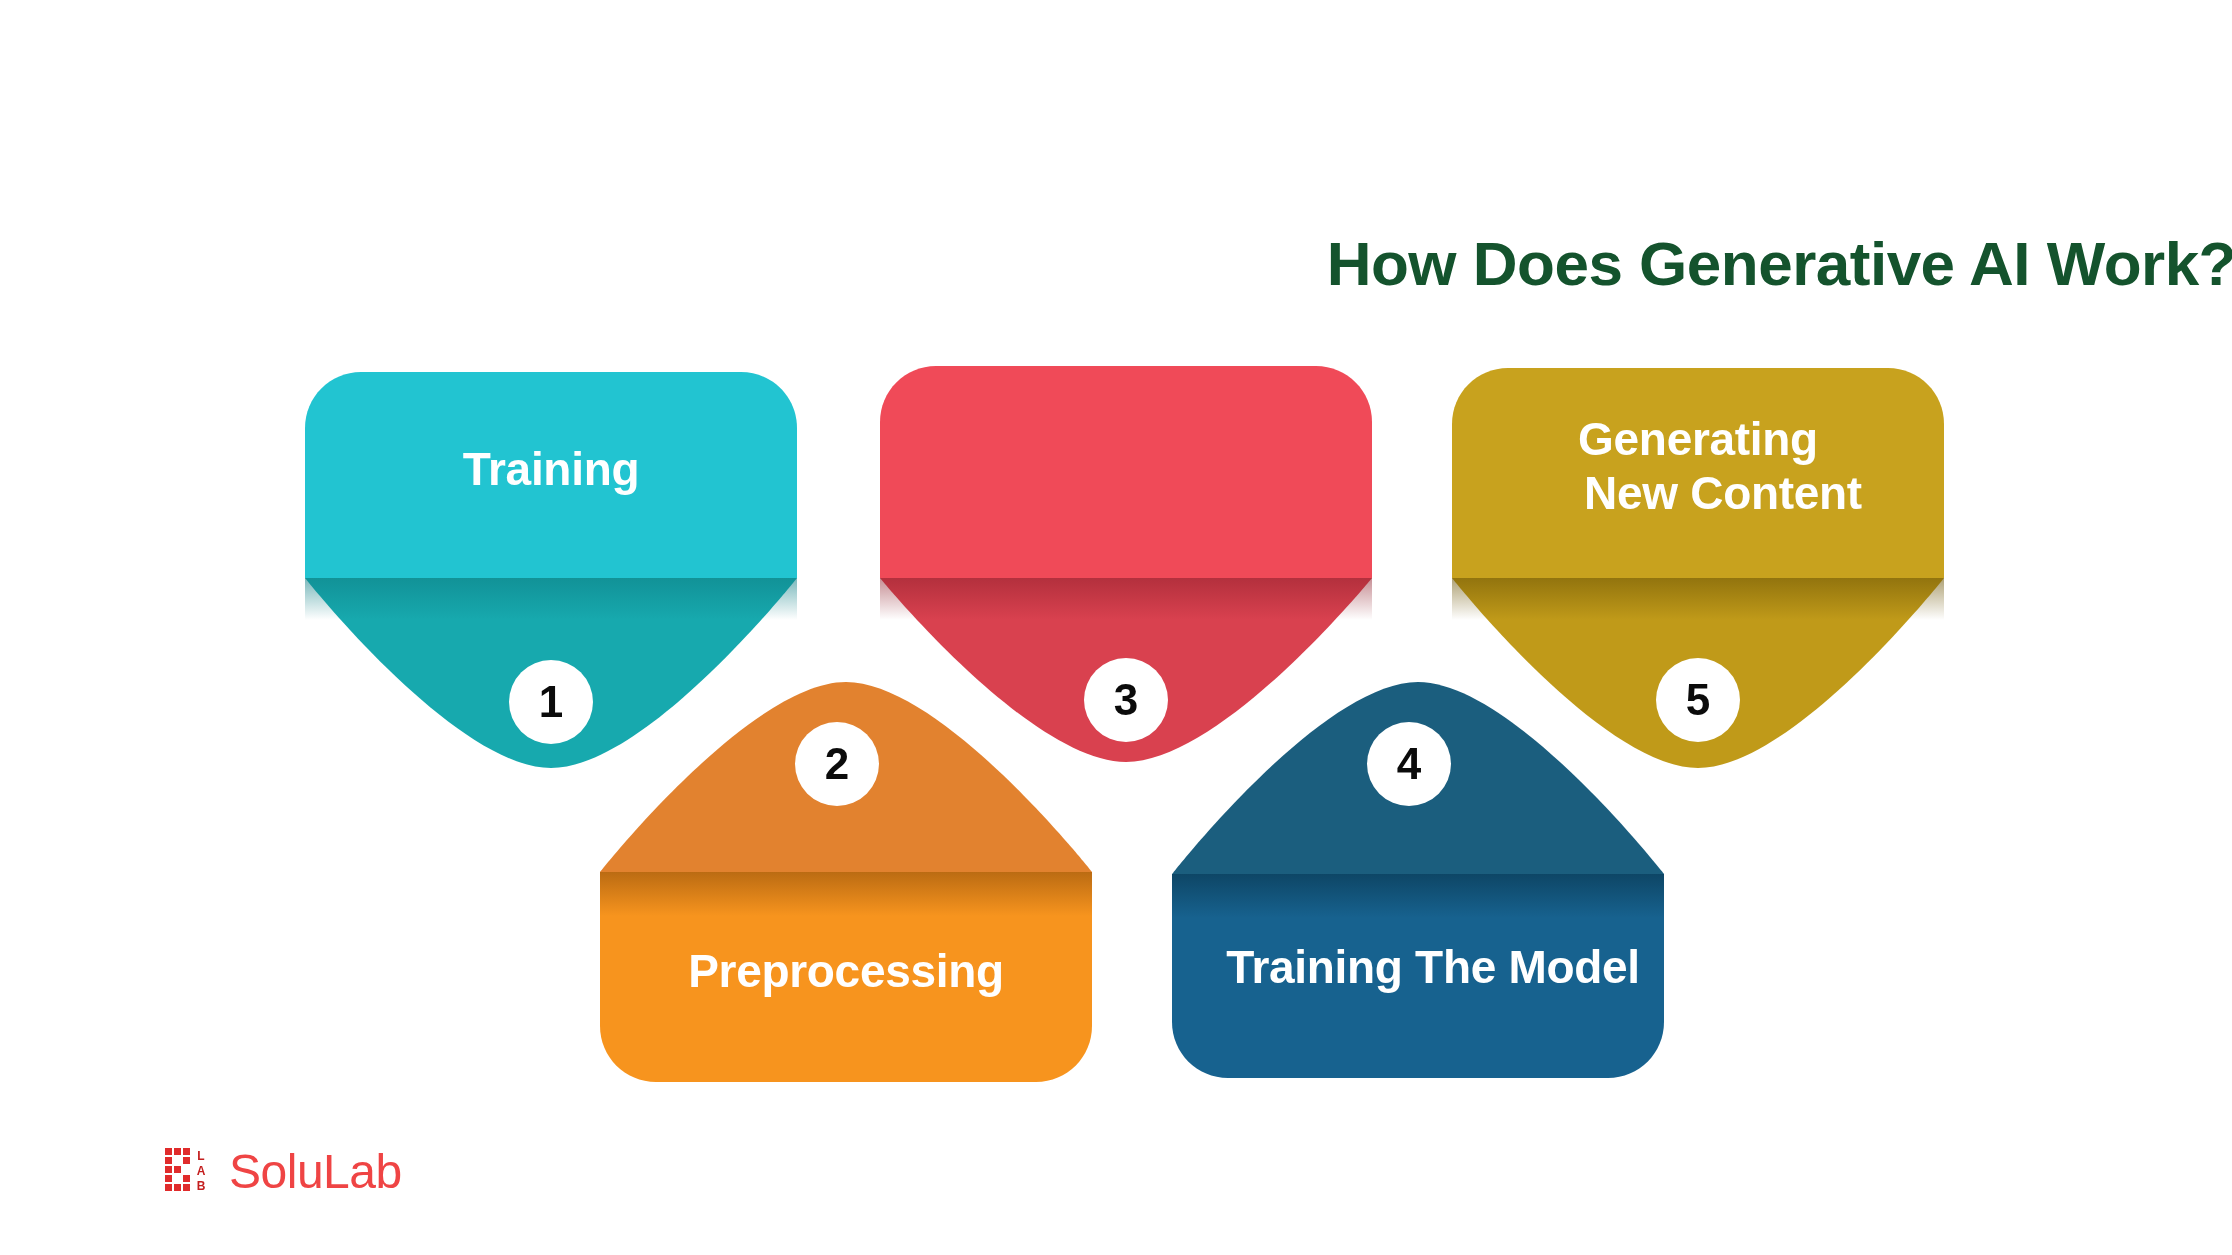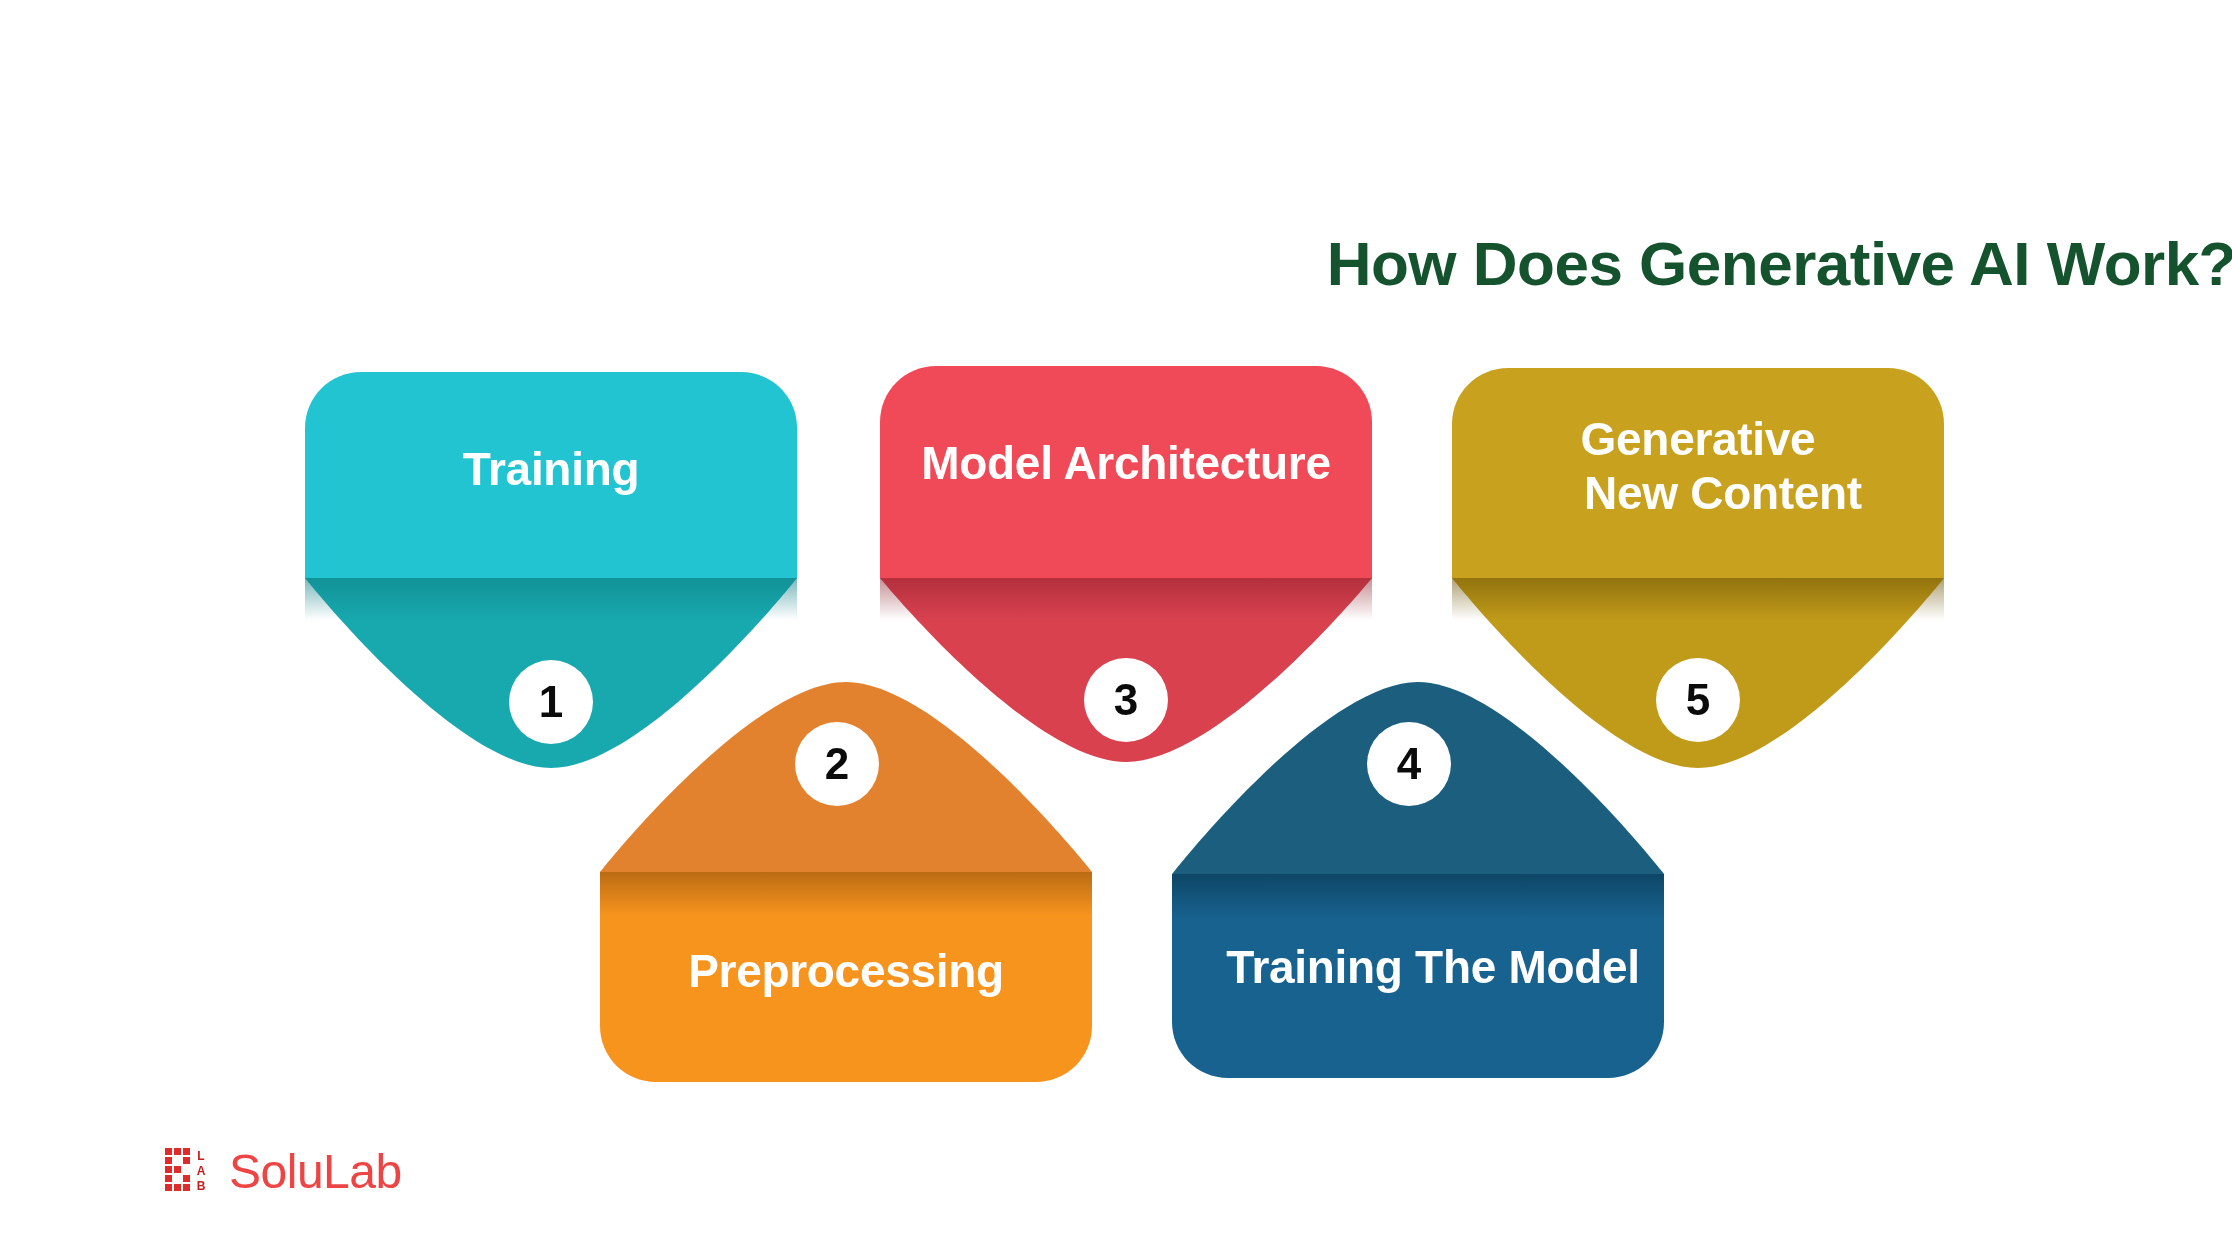--- a/index.html
+++ b/index.html
@@ -144,21 +144,20 @@
       <defs>
         <linearGradient id="sh3" x1="0" y1="0" x2="0" y2="1">
           <stop offset="0%" stop-color="#8e1f2b" stop-opacity="0.5"></stop>
           <stop offset="100%" stop-color="#8e1f2b" stop-opacity="0"></stop>
         </linearGradient>
       </defs>
       <path d="M0,150 L0,212 C0,212 150,396 246,396 C342,396 492,212 492,212 L492,150 Z" fill="#D9414F"></path>
       <rect x="0" y="212" width="492" height="42" fill="url(#sh3)"></rect>
       <path d="M0,56 C0,25 25,0 56,0 L436,0 C467,0 492,25 492,56 L492,212 L0,212 Z" fill="#F04A58"></path>
     </svg>
-    <div class="step-label" style="top:70px;">Model Architecture</div>
     <div class="badge" style="left:204px; top:292px;">3</div>
   </div>
 
   <div class="step" id="step-4" style="left:1172px; top:678px; width:492px; height:400px;">
     <svg class="step-svg" width="492" height="400" viewBox="0 0 492 400">
       <defs>
         <linearGradient id="sh4" x1="0" y1="0" x2="0" y2="1">
           <stop offset="0%" stop-color="#062f44" stop-opacity="0.55"></stop>
           <stop offset="100%" stop-color="#062f44" stop-opacity="0"></stop>
         </linearGradient>
@@ -176,21 +175,21 @@
       <defs>
         <linearGradient id="sh5" x1="0" y1="0" x2="0" y2="1">
           <stop offset="0%" stop-color="#6d5505" stop-opacity="0.55"></stop>
           <stop offset="100%" stop-color="#6d5505" stop-opacity="0"></stop>
         </linearGradient>
       </defs>
       <path d="M0,150 L0,210 C0,210 150,400 246,400 C342,400 492,210 492,210 L492,150 Z" fill="#C09A19"></path>
       <rect x="0" y="210" width="492" height="42" fill="url(#sh5)"></rect>
       <path d="M0,56 C0,25 25,0 56,0 L436,0 C467,0 492,25 492,56 L492,210 L0,210 Z" fill="#C8A21E"></path>
     </svg>
-    <div class="step-label two-line" style="top:44px;">Generative</div>
+    <div class="step-label two-line" style="top:44px;">Generating</div>
     <div class="step-label two-line" style="top:98px;margin-left:25px;">New Content</div>
     <div class="badge" style="left:204px; top:290px;">5</div>
   </div>
 
   <div id="logo">
     <svg id="logo-mark" width="52" height="52" viewBox="0 0 52 52">
       <g fill="#E02B2B">
 
         <rect x="2" y="2" width="7" height="7"></rect>
         <rect x="11" y="2" width="7" height="7"></rect>

